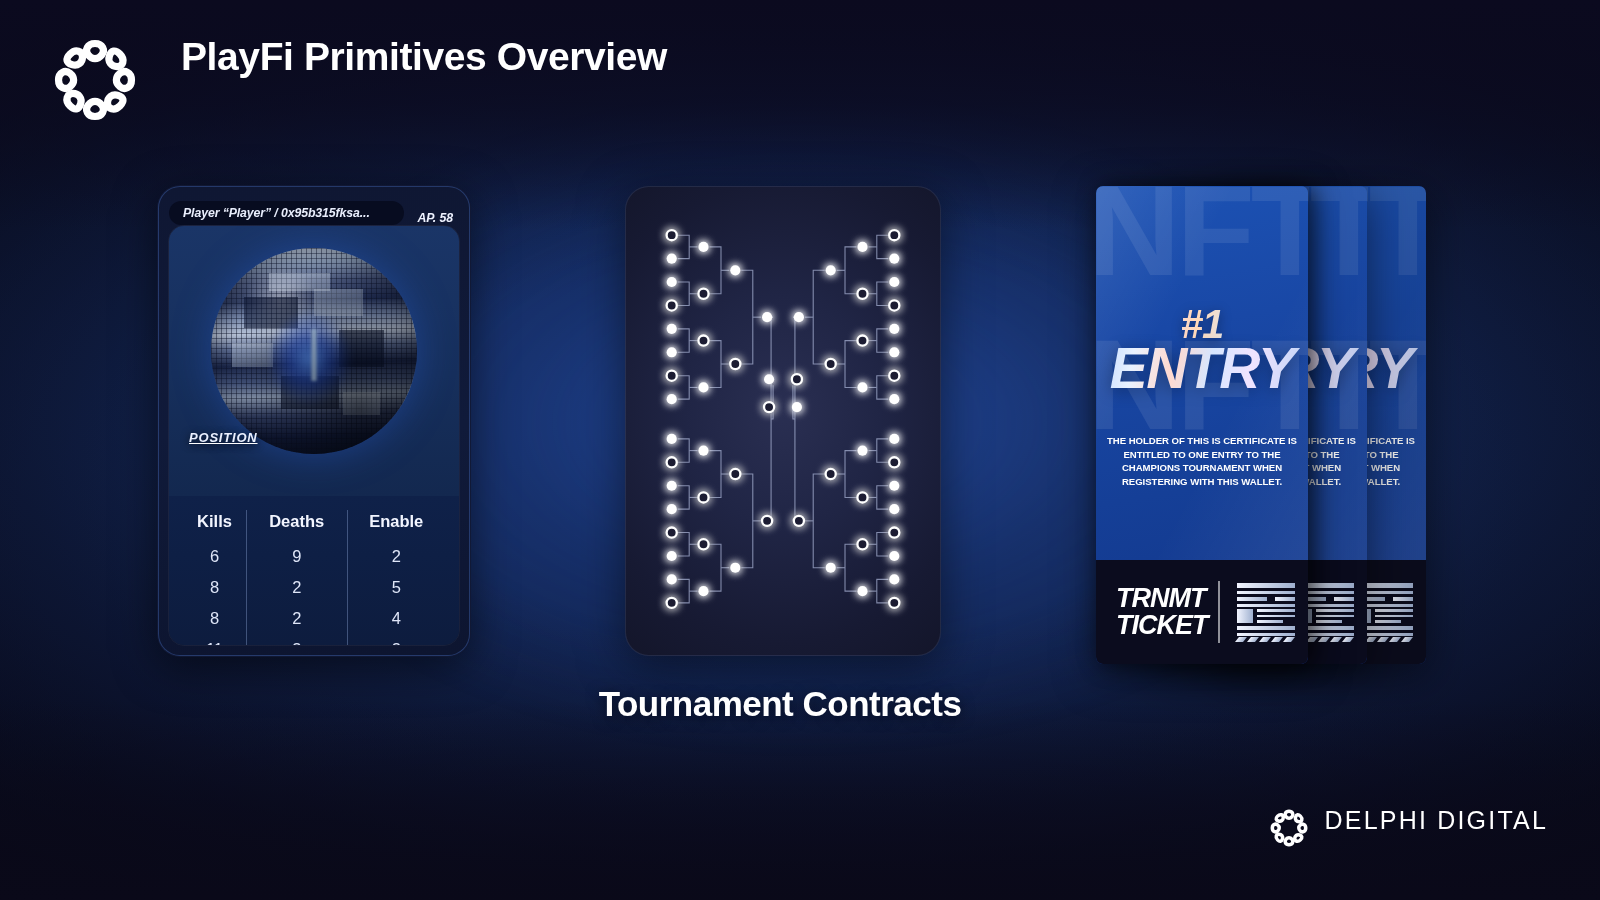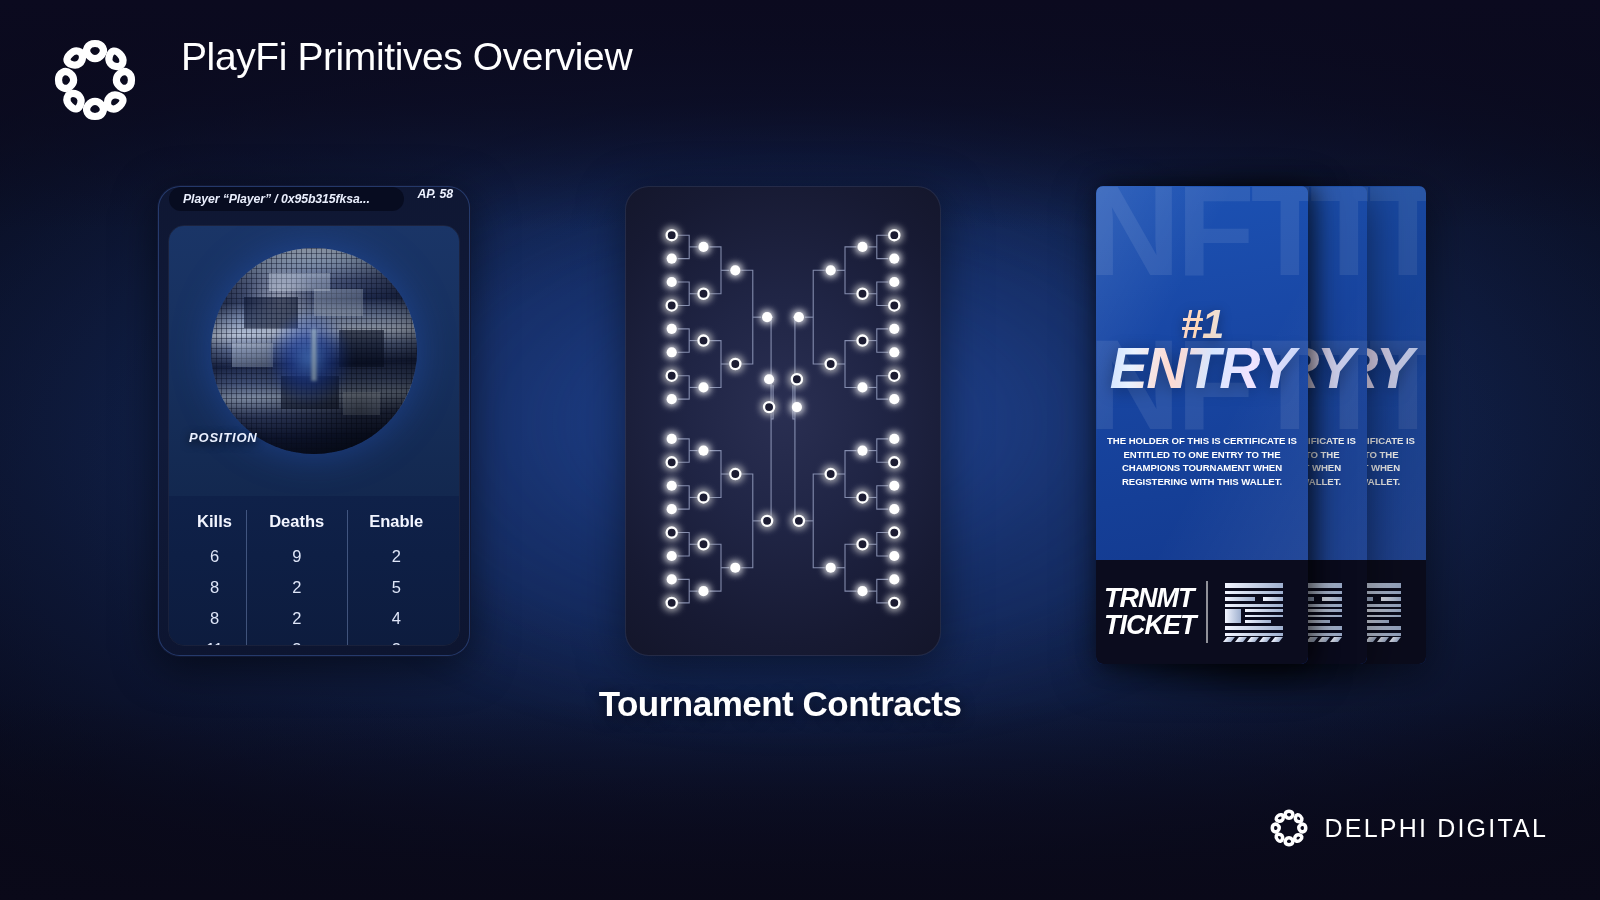--- a/index.html
+++ b/index.html
@@ -37,21 +37,21 @@
     transform:translate(-50%,-50%);
     background:radial-gradient(closest-side, rgba(40,86,190,.40), rgba(30,64,150,.18) 52%, rgba(20,40,96,0) 100%);
     filter:blur(8px);
   }
 
   
   #header { position:absolute; left:47px; top:28px; display:flex; align-items:flex-start; z-index:5; }
   #brand-mark { width:96px; height:96px; flex:none; margin-top:4px; }
   #header-text { margin-left:38px; padding-top:8px; }
   #page-title {
-    font-size:39px; font-weight:400; letter-spacing:-.4px; color:#ffffff; line-height:1.06;
+    font-size:39px; font-weight:700; letter-spacing:-.4px; color:#ffffff; line-height:1.06;
     white-space:nowrap;
     text-align:right;
   }
   #page-subtitle {
     margin-top:9px; font-size:28px; font-weight:400; letter-spacing:-.1px;
     color:#94a0c4; line-height:1.1; white-space:nowrap;
   }
 
   
   #panels { position:absolute; left:0; top:186px; width:1600px; height:580px; z-index:4; }
@@ -65,21 +65,21 @@
   
   #panel-nft { left:158px; width:312px; }
   #nft-card {
     position:relative; width:312px; height:470px; border-radius:22px;
     background:linear-gradient(178deg,#0f1733 0%,#101a3a 52%,#0d1530 100%);
     border:1px solid rgba(90,140,240,.30);
     box-shadow:0 0 0 1px rgba(18,24,52,.9), 0 10px 44px rgba(0,0,0,.55);
     overflow:hidden;
   }
   #nft-head {
-    position:relative; height:38px; display:flex; align-items:flex-start;
+    position:relative; height:38px; display:flex; align-items:flex-end;
     padding:0 12px 0 0; gap:4px;
   }
   #nft-head-pill {
     margin:0 0 0 10px; height:24px; border-radius:13px; display:flex; align-items:center;
     padding:0 14px; background:rgba(6,10,28,.82); flex:1 1 auto; min-width:0;
   }
   #nft-owner {
     font-size:12.3px; font-style:italic; font-weight:700; color:#e9eefc;
     white-space:nowrap; overflow:hidden; text-overflow:clip; letter-spacing:-.1px;
   }
@@ -124,21 +124,21 @@
   }
   #sph-core-bar {
     position:absolute; left:50%; top:52%; width:5px; height:52px; transform:translate(-50%,-50%);
     background:rgba(190,220,255,.95); filter:blur(1.4px);
   }
   #sph-terminator {
     position:absolute; inset:0; border-radius:50%;
     background:radial-gradient(circle at 72% 78%, rgba(0,0,0,.62) 0%, rgba(0,0,0,.28) 40%, rgba(0,0,0,0) 66%);
   }
 
-  #nft-position-wrap { position:absolute; left:20px; top:204px; z-index:3; }
+  #nft-position-wrap { position:absolute; left:20px; top:204px; z-index:3;text-decoration:underline; }
   #nft-position-label {
     font-size:13px; font-weight:700; font-style:italic; letter-spacing:.8px; color:#eaf0ff;
     text-shadow:0 2px 8px rgba(0,0,0,.8);
   }
   #nft-position-value {
     margin-top:-2px; font-size:45px; font-weight:700; font-style:italic; letter-spacing:-1px;
     color:#ffffff; line-height:1.02; text-shadow:0 3px 14px rgba(0,0,0,.75);
   }
 
   #nft-stats {
@@ -204,32 +204,32 @@
     background:linear-gradient(100deg,#bcd6ff 0%,#e9f2ff 18%,#ffd9cf 36%,#d6e6ff 54%,#f0e4ff 72%,#bcd2f5 100%);
     -webkit-background-clip:text; background-clip:text; color:transparent;
     filter:drop-shadow(0 3px 8px rgba(0,0,0,.35));
   }
   .tk-fine {
     position:absolute; left:10px; right:10px; top:248px; text-align:center;
     font-size:9.6px; font-weight:700; line-height:1.42; color:#ffffff; letter-spacing:-.05px;
   }
   .tk-bottom {
     position:absolute; left:0; right:0; bottom:0; height:104px;
-    background:#0b0c1e; display:flex; align-items:center; padding:0 8px;
+    background:#0b0c1e; display:flex; align-items:center; padding:0 20px;
   }
   .tk-brand {
     font-size:27px; font-weight:700; font-style:italic; line-height:1.0; letter-spacing:-1px;
     color:#fff; white-space:nowrap;
   }
   .tk-divider { width:2px; height:62px; background:rgba(255,255,255,.55); margin:0 11px 0 10px; flex:none; }
   .tk-code { flex:1 1 auto; height:62px; position:relative; }
   .cbar { position:absolute; background:linear-gradient(90deg,#f2f5ff,#9fb0cf); }
 
   
-  #footer { position:absolute; right:52px; bottom:50px; display:flex; align-items:center; z-index:6; }
+  #footer { position:absolute; right:52px; bottom:50px; display:flex; align-items:flex-start; z-index:6; }
   #footer-mark { width:44px; height:44px; flex:none; }
   #footer-name {
     margin-left:14px; font-size:25px; font-weight:400; letter-spacing:2.2px; color:#ffffff;
     white-space:nowrap;
   }
 </style>
 </head>
 <body>
 
 <div id="bg-layer">

